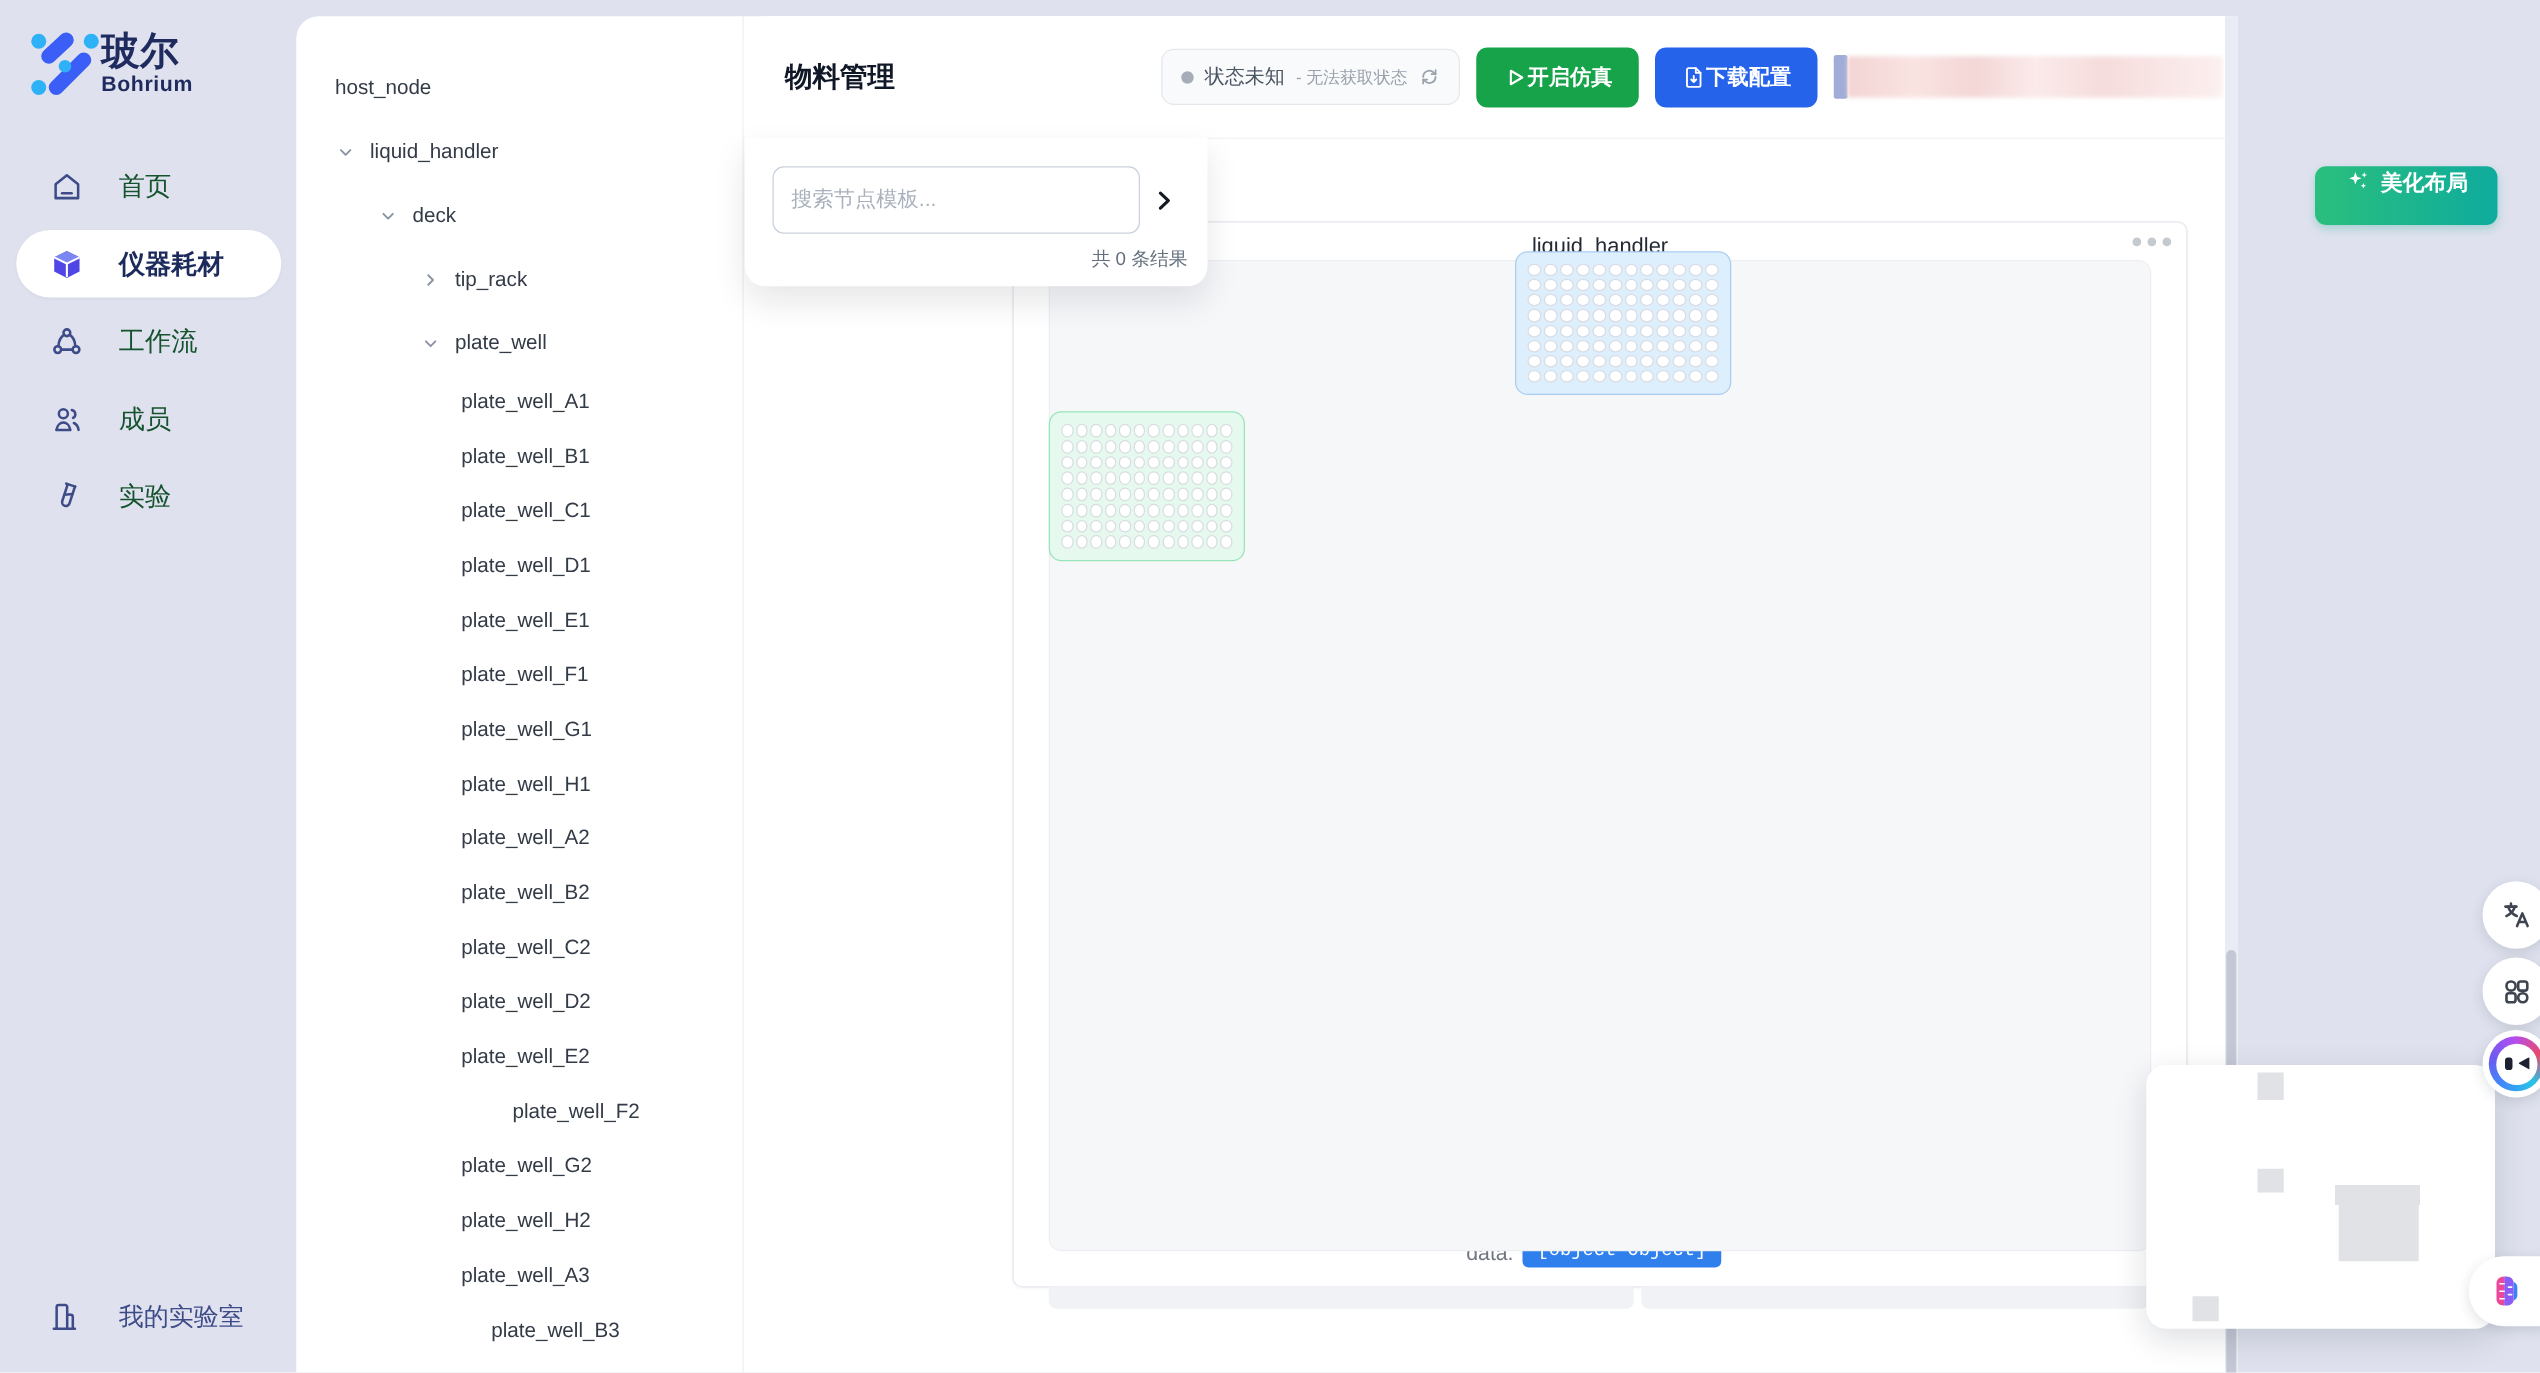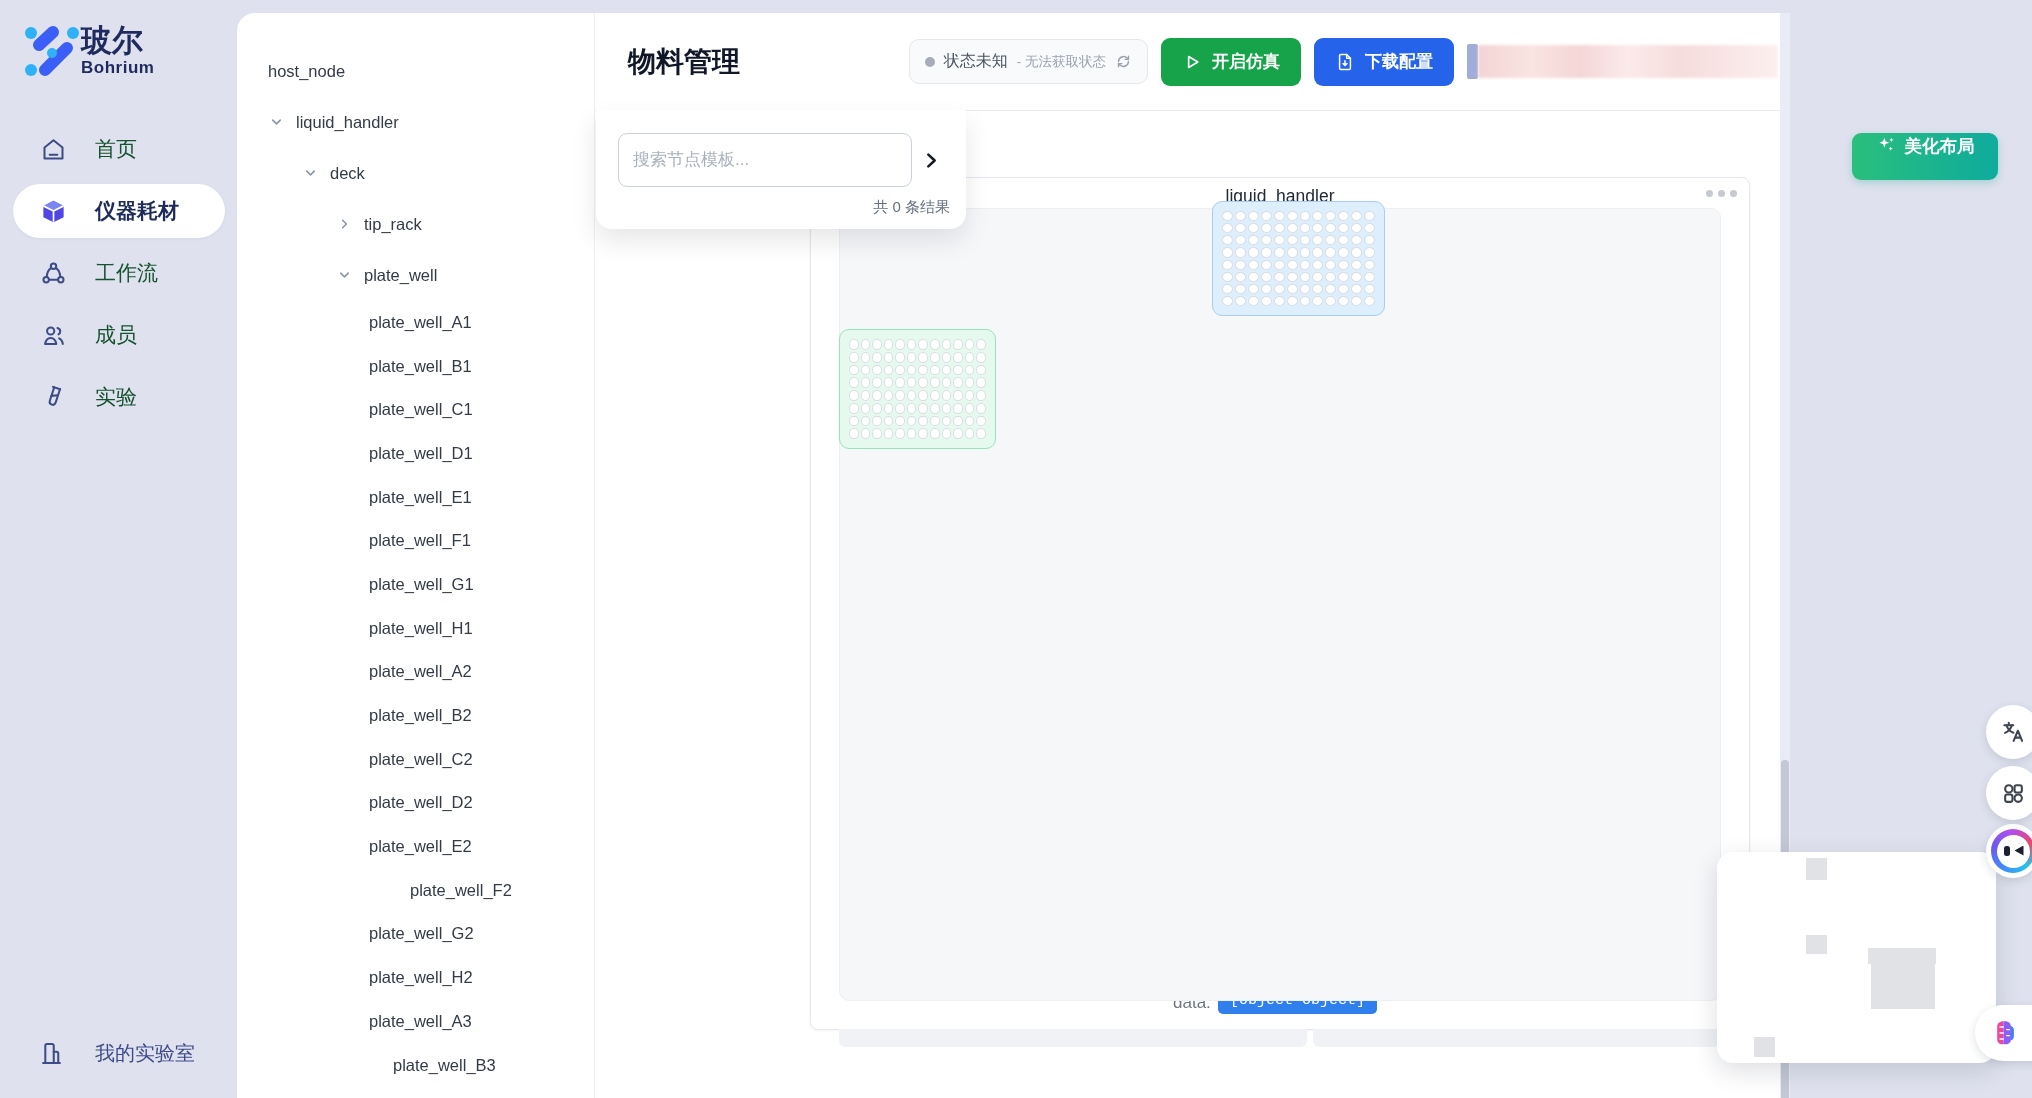--- a/index.html
+++ b/index.html
@@ -32,29 +32,29 @@
   .scroll-thumb{position:absolute;right:1px;top:747px;width:8px;height:351px;background:#c4c8d4;border-radius:4px;z-index:3}
   
   .tree{position:absolute;left:0;top:0;width:358px;height:1085px;border-right:1px solid #edeff3;
     box-sizing:border-box;padding-top:32px;overflow:hidden;z-index:2}
   .tree-row{position:relative;cursor:pointer}
   .tch{position:absolute;top:50%;transform:translateY(-50%);display:flex;cursor:pointer}
   .tlb{position:absolute;top:50%;transform:translateY(-50%);font-size:16.5px;color:#333b47;white-space:nowrap}
   
   .header{position:absolute;left:358px;top:0;right:10px;height:97px;border-bottom:1px solid #e9ebf0;
     display:flex;align-items:center;z-index:4;background:#fff;border-radius:18px 0 0 0}
-  .page-title{margin-left:33px;font-size:28px;font-weight:bold;color:#101828;white-space:nowrap}
+  .page-title{margin-left:33px;font-size:22px;font-weight:bold;color:#101828;white-space:nowrap}
   .header-right{margin-left:auto;display:flex;align-items:center;gap:13px;margin-right:2px}
   .status-pill{height:43px;display:flex;align-items:center;gap:9px;padding:0 15px;border:1px solid #e4e7ec;
     background:#f9fafb;border-radius:10px}
   .status-dot{width:10px;height:10px;border-radius:50%;background:#a6adb8}
   .status-label{font-size:16px;color:#4a5462;white-space:nowrap}
   .status-detail{font-size:13.5px;color:#9aa2ad;white-space:nowrap}
   .refresh{width:17px;height:17px;color:#9aa2ad;display:flex;cursor:pointer}
-  .btn{height:48px;display:flex;align-items:center;gap:10px;padding:0 21px;border:none;border-radius:9px;
+  .btn{height:48px;display:flex;align-items:center;padding:0 21px;border:none;border-radius:9px;
     color:#fff;font-size:17px;font-weight:bold;cursor:pointer;white-space:nowrap;font-family:inherit}
   .btn-green{background:var(--green,#16a34a)}
   .btn-blue{background:var(--blue,#2563eb)}
   .redacted{display:flex;align-items:center;height:36px}
   .redacted .rbar{width:11px;height:35px;background:#9fadd8;border-radius:2px}
   .redacted .rblur{width:300px;height:33px;filter:blur(1.5px);
     background:linear-gradient(90deg,#f3d4d4,#f9e4e2 18%,#f4d6d6 34%,#fbeaea 50%,#f6dcdc 68%,#fcefef 100%)}
   
   .search-pop{position:absolute;left:359px;top:97px;width:370px;height:119px;background:#fff;z-index:6;
     border-radius:0 0 16px 16px;box-shadow:0 12px 26px rgba(16,24,40,.10)}

